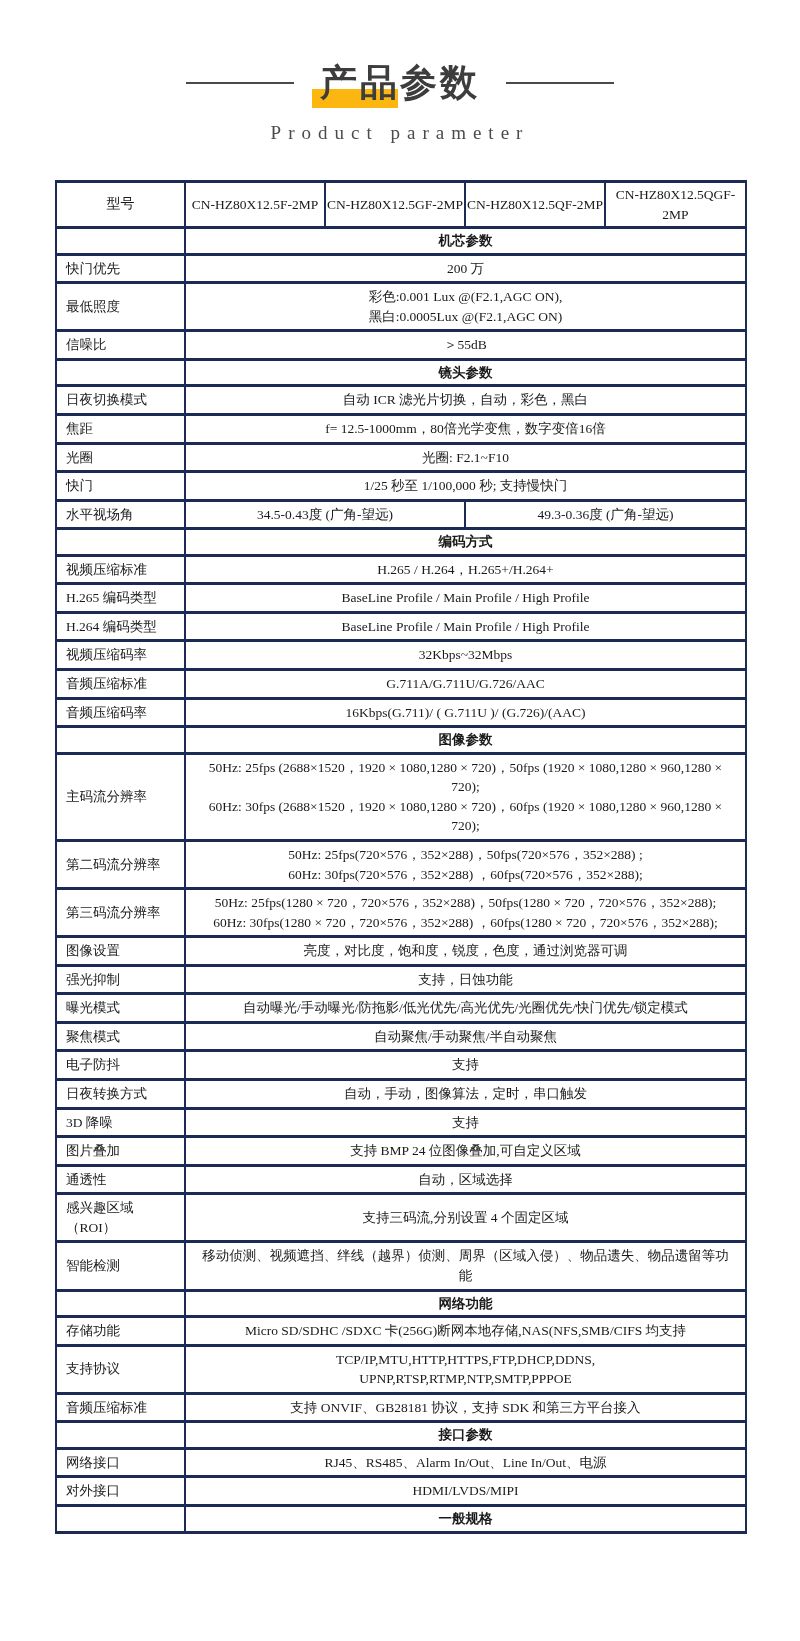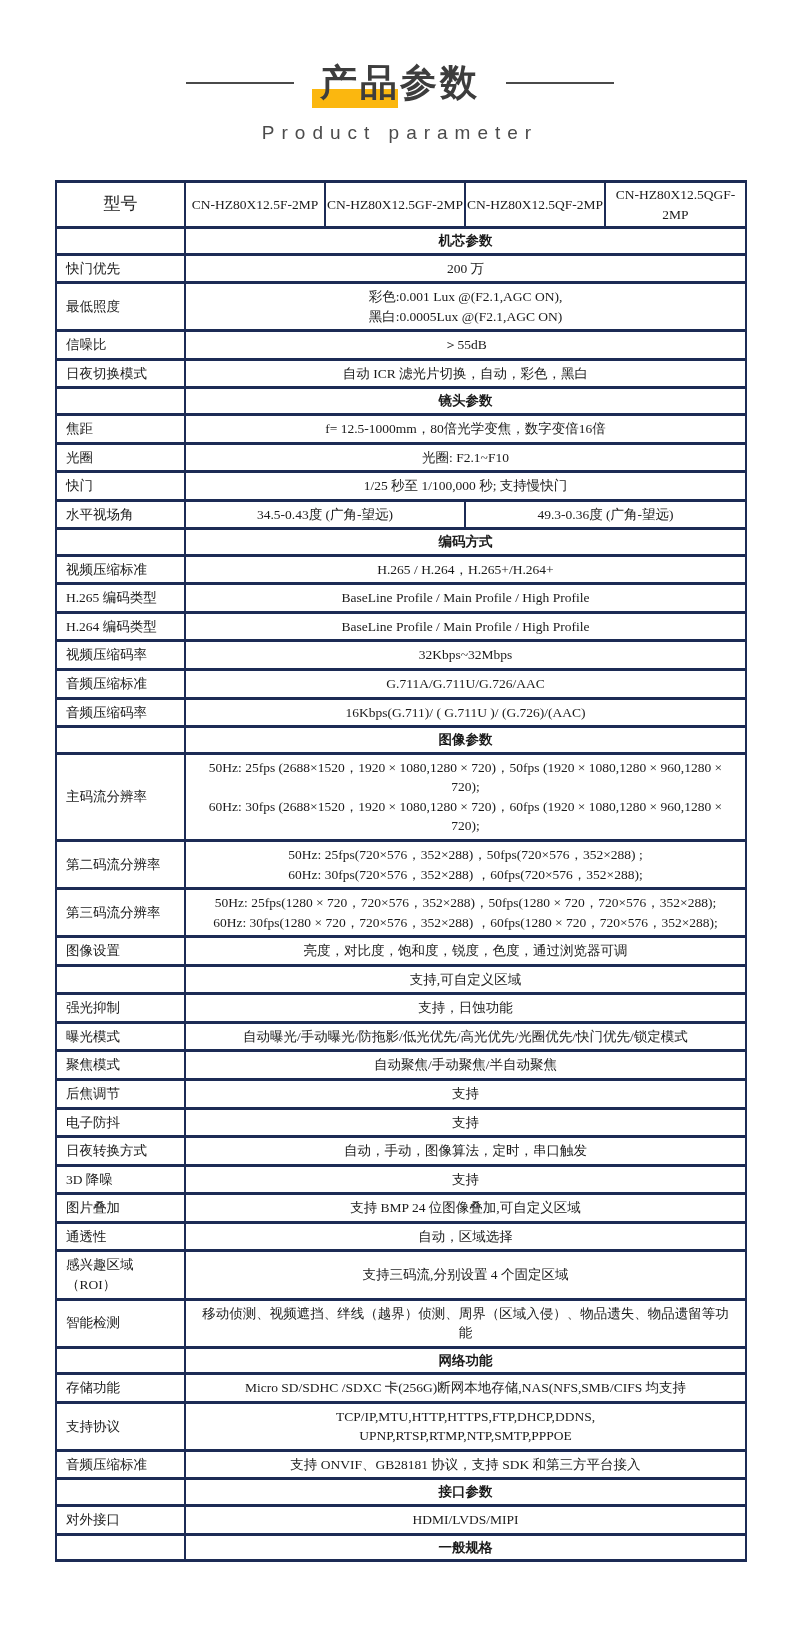--- a/index.html
+++ b/index.html
@@ -27,21 +27,21 @@
   .title-highlight {
     position: absolute; left: -8px; bottom: 0px;
     width: 54%; height: 19px; background: #FBB70F; z-index: 0;
   }
   .title-text {
     position: relative; z-index: 1;
     font-size: 37px; font-weight: 700; color: #3d3d3d; letter-spacing: 3px;
   }
   .subtitle {
     margin-top: 14px;
-    font-family: Liberation Sans, sans-serif;
+    font-family: Liberation Serif, serif;
     font-size: 19px; color: #4b4b4b; letter-spacing: 7px;
   }
 
   
   .table-area { margin: 36px auto 0 auto; width: 690px; }
   table.spec {
     width: 690px;
     border-collapse: collapse;
     table-layout: fixed;
     background: #ffffff;
@@ -54,21 +54,21 @@
     font-size: 13.5px;
     line-height: 1.45;
     vertical-align: middle;
   }
   tr.model-row th {
     height: 46px;
     font-weight: 400;
     font-size: 13.5px;
     text-align: center;
   }
-  tr.model-row th.label-cell { font-size: 17px; }
+  tr.model-row th.label-cell { font-size: 14px; }
   td.label-cell, th.label-cell {
     text-align: left;
     padding: 3px 4px 3px 9px;
     height: 24px;
   }
   th.label-cell { text-align: center; padding-left: 4px; }
   td.value-cell {
     text-align: center;
     padding: 3px 10px;
     white-space: pre-line;
@@ -127,26 +127,26 @@
         <tr>
           <td class="label-cell">最低照度</td>
           <td colspan="4" class="value-cell">彩色:0.001 Lux @(F2.1,AGC ON),
 黑白:0.0005Lux @(F2.1,AGC ON)</td>
         </tr>
         <tr>
           <td class="label-cell">信噪比</td>
           <td colspan="4" class="value-cell">＞55dB</td>
         </tr>
         <tr>
+          <td class="label-cell"></td>
+          <td colspan="4" class="section-cell">镜头参数</td>
+        </tr>
+        <tr>
           <td class="label-cell">日夜切换模式</td>
           <td colspan="4" class="value-cell">自动 ICR 滤光片切换，自动，彩色，黑白</td>
-        </tr>
-        <tr>
-          <td class="label-cell"></td>
-          <td colspan="4" class="section-cell">镜头参数</td>
         </tr>
         <tr>
           <td class="label-cell">焦距</td>
           <td colspan="4" class="value-cell">f= 12.5-1000mm，80倍光学变焦，数字变倍16倍</td>
         </tr>
         <tr>
           <td class="label-cell">光圈</td>
           <td colspan="4" class="value-cell">光圈: F2.1~F10</td>
         </tr>
         <tr>
@@ -203,38 +203,30 @@
         <tr>
           <td class="label-cell">第三码流分辨率</td>
           <td colspan="4" class="value-cell">50Hz: 25fps(1280 × 720，720×576，352×288)，50fps(1280 × 720，720×576，352×288);
 60Hz: 30fps(1280 × 720，720×576，352×288) ，60fps(1280 × 720，720×576，352×288);</td>
         </tr>
         <tr>
           <td class="label-cell">图像设置</td>
           <td colspan="4" class="value-cell">亮度，对比度，饱和度，锐度，色度，通过浏览器可调</td>
         </tr>
         <tr>
-          <td class="label-cell"></td>
-          <td colspan="4" class="value-cell">支持,可自定义区域</td>
-        </tr>
-        <tr>
           <td class="label-cell">强光抑制</td>
           <td colspan="4" class="value-cell">支持，日蚀功能</td>
         </tr>
         <tr>
           <td class="label-cell">曝光模式</td>
           <td colspan="4" class="value-cell">自动曝光/手动曝光/防拖影/低光优先/高光优先/光圈优先/快门优先/锁定模式</td>
         </tr>
         <tr>
           <td class="label-cell">聚焦模式</td>
           <td colspan="4" class="value-cell">自动聚焦/手动聚焦/半自动聚焦</td>
-        </tr>
-        <tr>
-          <td class="label-cell">后焦调节</td>
-          <td colspan="4" class="value-cell">支持</td>
         </tr>
         <tr>
           <td class="label-cell">电子防抖</td>
           <td colspan="4" class="value-cell">支持</td>
         </tr>
         <tr>
           <td class="label-cell">日夜转换方式</td>
           <td colspan="4" class="value-cell">自动，手动，图像算法，定时，串口触发</td>
         </tr>
         <tr>
@@ -272,20 +264,24 @@
         </tr>
         <tr>
           <td class="label-cell">音频压缩标准</td>
           <td colspan="4" class="value-cell">支持 ONVIF、GB28181 协议，支持 SDK 和第三方平台接入</td>
         </tr>
         <tr>
           <td class="label-cell"></td>
           <td colspan="4" class="section-cell">接口参数</td>
         </tr>
         <tr>
+          <td class="label-cell">网络接口</td>
+          <td colspan="4" class="value-cell">RJ45、RS485、Alarm In/Out、Line In/Out、电源</td>
+        </tr>
+        <tr>
           <td class="label-cell">对外接口</td>
           <td colspan="4" class="value-cell">HDMI/LVDS/MIPI</td>
         </tr>
         <tr>
           <td class="label-cell"></td>
           <td colspan="4" class="section-cell">一般规格</td>
         </tr>
       </tbody>
   </table>
 </div>

